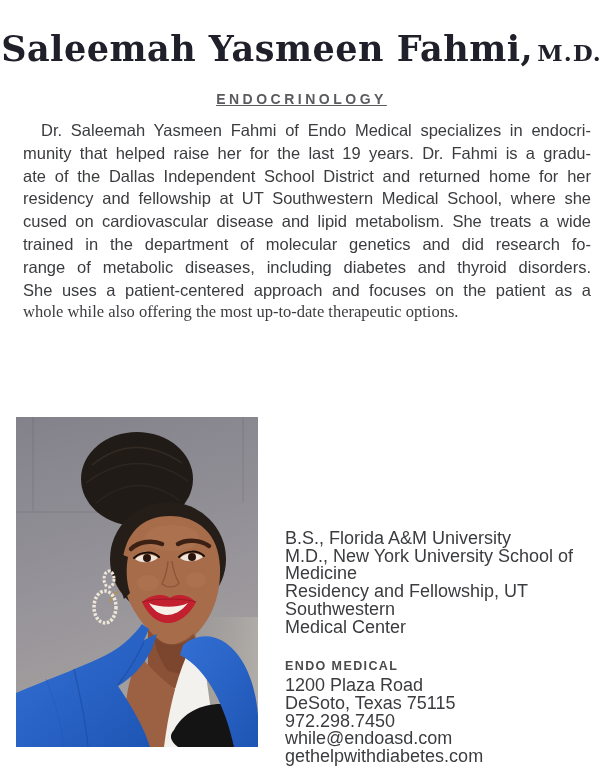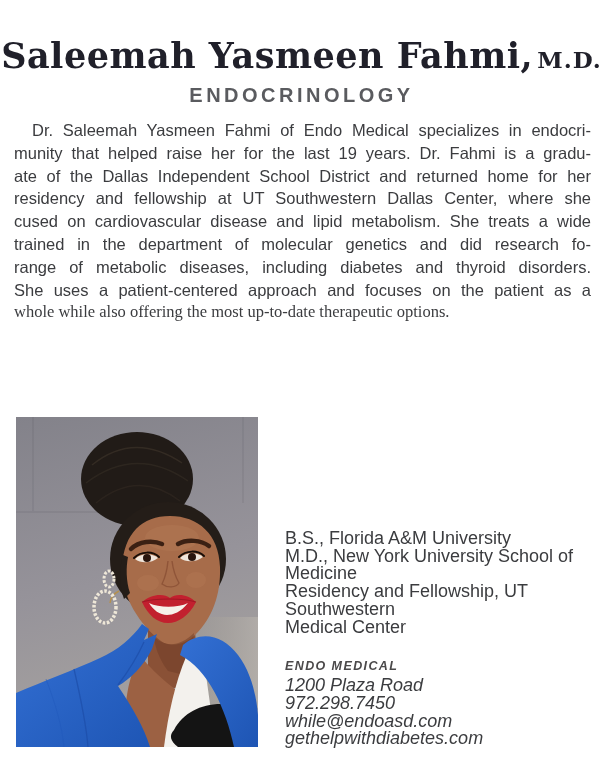--- a/index.html
+++ b/index.html
@@ -1,62 +1,62 @@
 <!DOCTYPE html>
 <html style="--title_ink: #20202a; --subtitle_gray: #5a5b5f; --body_text: #3b3c3f; --heading_gray: #4b494a; --blazer_blue: #2a65c6; --lips_red: #c2202e; --backdrop_gray: #96939a;"><head>
 <meta charset="utf-8">
 <style>
   html,body { margin:0; padding:0; background:#ffffff; }
   .page {
     position:relative; width:603px; height:780px; background:#ffffff;
     font-family:"Liberation Sans", sans-serif; overflow:hidden;
   }
-  .masthead { position:absolute; top:36px; left:0; right:0; text-align:center; }
+  .masthead { position:absolute; top:29px; left:0; right:0; text-align:center; }
   .name {
     margin:0; font-family:"DejaVu Serif", serif; font-weight:700;
     font-size:35px; line-height:40px; letter-spacing:0.5px;
     color:var(--title_ink, #20202a);
   }
   .degree { font-size:23px; letter-spacing:1px; margin-left:4px; }
   .specialty {
-    margin-top:4px; font-size:20px; font-weight:700;
-    letter-spacing:3.5px; color:var(--subtitle_gray, #5a5b5f);
+    margin-top:18px; font-size:14px; font-weight:700;
+    letter-spacing:3.5px; color:var(--subtitle_gray, #5a5b5f);text-decoration:underline;
   }
   .bio {
     position:absolute; top:119px; left:14px; width:577px;
     font-size:16.5px; line-height:22.8px; color:var(--body_text, #3b3c3f);
   }
-  .bio-line { text-align:justify; text-align-last:justify; }
+  .bio-line { text-align:justify; text-align-last:justify;margin-left:9px; }
   .bio-line:first-child { text-indent:18px; }
   .bio-line:last-child { text-align-last:left;font-family:Liberation Serif, serif; }
   .portrait { position:absolute; left:16px; top:417px; margin:0; width:242px; height:330px; }
   .portrait svg { display:block; }
   .details { position:absolute; left:285px; top:530px; width:300px; color:var(--body_text, #3e3f42); }
   .detail-heading {
     margin:0 0 3px 0; font-size:12.5px; font-weight:700;
     letter-spacing:1.4px; color:var(--heading_gray, #4b494a); line-height:16px;
   }
   .detail-line { font-size:18px; line-height:17.7px; }
-  .practice { margin-top:22px;font-style:italic; }
+  .practice { margin-top:22px; }
 </style>
 </head>
 <body>
 
 <div class="page">
 
   <header class="masthead">
     <h1 class="name"><span>Saleemah Yasmeen Fahmi,</span><span class="degree">M.D.</span></h1>
     <div class="specialty">ENDOCRINOLOGY</div>
   </header>
 
   <section class="bio">
       <div class="bio-line">Dr. Saleemah Yasmeen Fahmi of Endo Medical specializes in endocri-</div>
       <div class="bio-line">munity that helped raise her for the last 19 years. Dr. Fahmi is a gradu-</div>
       <div class="bio-line">ate of the Dallas Independent School District and returned home for her</div>
-      <div class="bio-line">residency and fellowship at UT Southwestern Dallas Center, where she</div>
+      <div class="bio-line">residency and fellowship at UT Southwestern Medical School, where she</div>
       <div class="bio-line">cused on cardiovascular disease and lipid metabolism. She treats a wide</div>
       <div class="bio-line">trained in the department of molecular genetics and did research fo-</div>
       <div class="bio-line">range of metabolic diseases, including diabetes and thyroid disorders.</div>
       <div class="bio-line">She uses a patient-centered approach and focuses on the patient as a</div>
       <div class="bio-line">whole while also offering the most up-to-date therapeutic options.</div>
     </section>
 
   <figure class="portrait">
     <svg width="242" height="330" viewBox="0 0 242 330" role="img">
       <defs>
@@ -143,20 +143,21 @@
           <div class="detail-line">B.S., Florida A&amp;M University</div>
           <div class="detail-line">M.D., New York University School of Medicine</div>
           <div class="detail-line">Residency and Fellowship, UT Southwestern</div>
           <div class="detail-line">Medical Center</div>
         </div>
     </section>
     <section class="detail-block practice">
       <h2 class="detail-heading">ENDO MEDICAL</h2>
       <div class="detail-lines">
           <div class="detail-line">1200 Plaza Road</div>
+          <div class="detail-line">DeSoto, Texas 75115</div>
           <div class="detail-line">972.298.7450</div>
           <div class="detail-line">while@endoasd.com</div>
           <div class="detail-line">gethelpwithdiabetes.com</div>
         </div>
     </section>
   </aside>
 
 </div>
 
 </body></html>

